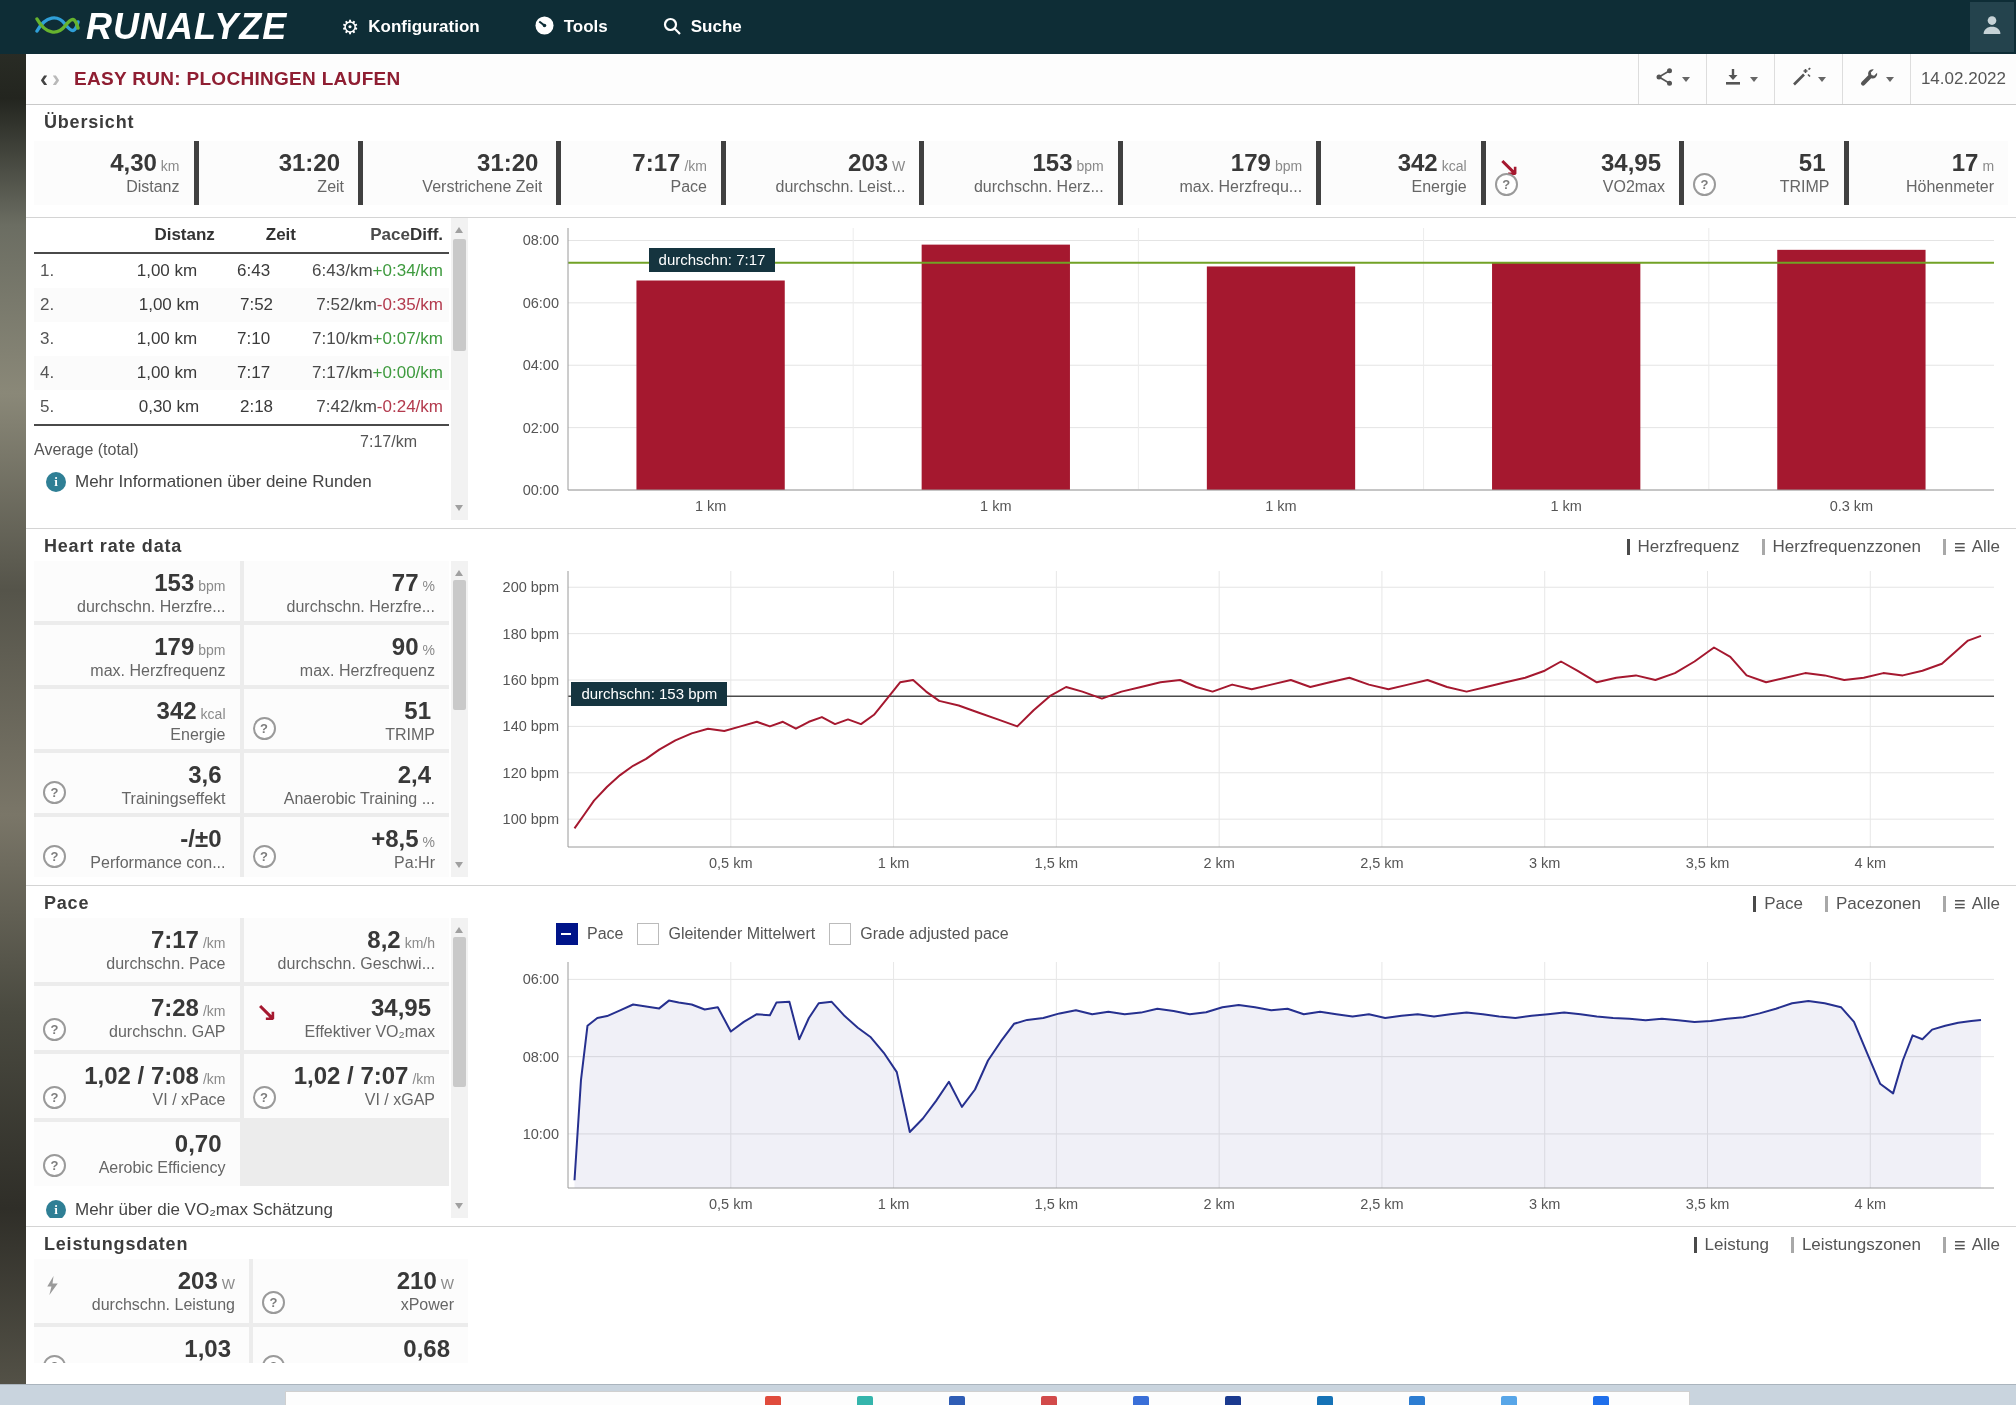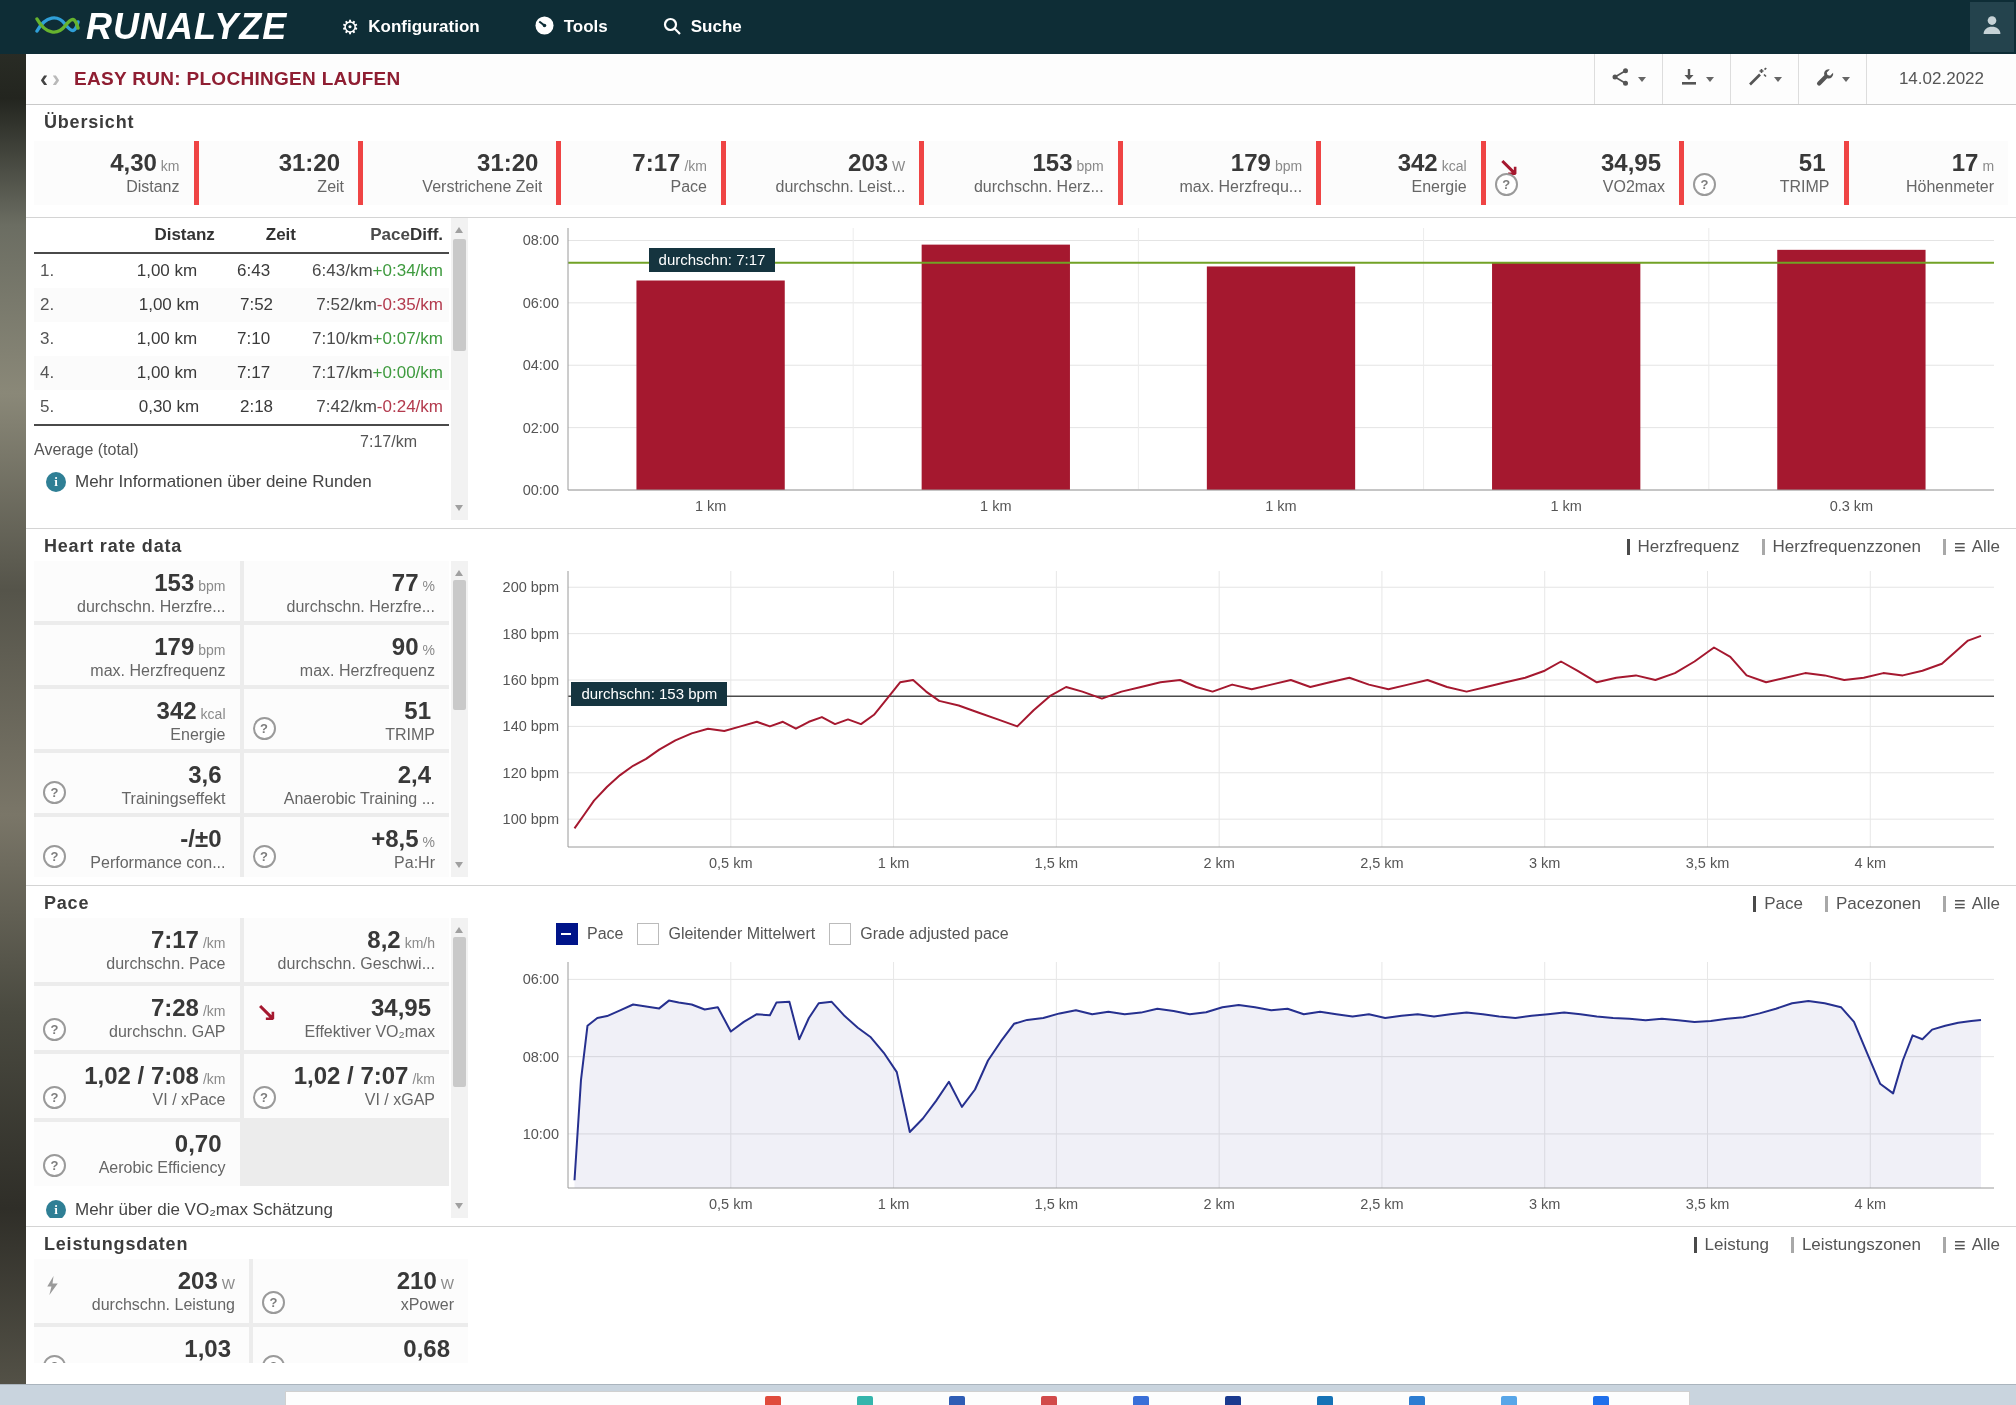--- a/index.html
+++ b/index.html
@@ -16,35 +16,35 @@
   .nav-item .glyph{margin-right:9px;font-size:20px;line-height:1;}
   .user-btn{position:absolute;right:2px;top:2px;bottom:2px;width:44px;background:#24434d;display:flex;align-items:center;justify-content:center;}
   
   .pagehead{height:50px;border-bottom:1px solid #c9c9c9;display:flex;align-items:center;background:#fdfdfd;margin-left:26px;position:relative;}
   .chev{font-size:24px;font-weight:bold;line-height:1;margin-left:14px;color:#444;}
   .chev.fwd{color:#b9b9b9;margin-left:4px;}
   .page-title{font-size:19px;font-weight:bold;color:#8f1e32;margin-left:14px;letter-spacing:.3px;}
   .head-tools{position:absolute;right:0;top:0;bottom:0;display:flex;align-items:stretch;}
   .tool-btn{display:flex;align-items:center;justify-content:center;border-left:1px solid #ddd;padding:0 16px;cursor:pointer;}
   .caret{width:0;height:0;border:4px solid transparent;border-top:5px solid #666;margin-left:7px;margin-top:4px;}
-  .date-box{display:flex;align-items:center;border-left:1px solid #ddd;padding:0 32px;font-size:17px;color:#555;}
+  .date-box{display:flex;align-items:center;border-left:1px solid #ddd;padding:0 10px;font-size:17px;color:#555;}
   
   main{margin-left:26px;}
   section{position:relative;}
   .sec-head{display:flex;align-items:center;padding:7px 16px 4px 18px;}
   h2{font-size:18px;font-weight:bold;color:#3c3c3c;letter-spacing:.8px;margin:0;}
   .head-icon{margin-left:10px;}
   .sec-links{margin-left:auto;display:flex;align-items:center;gap:22px;}
   .hlink{display:flex;align-items:center;font-size:17px;color:#555;cursor:pointer;}
   .mark{width:3px;height:16px;background:#4a4a4a;display:inline-block;margin-right:8px;}
   .mark.dim{background:#a8a8a8;}
   .hamb{font-size:20px;margin-right:6px;color:#555;line-height:1;}
   .divider-top{border-top:1px solid #d4d4d4;}
   
-  .stats-row{display:flex;gap:5px;margin:4px 8px 12px 8px;background:#ef4444;}
+  .stats-row{display:flex;gap:5px;margin:4px 8px 12px 8px;background:#404040;}
   .cell{flex:1;background:#fcfcfc;padding:8px 14px 9px 10px;text-align:right;position:relative;}
   .cell.wide{flex:1.25;}
   .v{white-space:nowrap;}
   .num{font-size:24px;font-weight:bold;color:#383838;}
   .u{font-size:14px;color:#8a8a8a;margin-left:4px;}
   .l{font-size:16px;color:#666;margin-top:1px;white-space:nowrap;overflow:hidden;}
   .help{display:inline-flex;align-items:center;justify-content:center;width:19px;height:19px;border:2px solid #9a9a9a;
         border-radius:50%;color:#7d7d7d;font-size:13px;font-weight:bold;line-height:1;cursor:pointer;background:#fff;}
   .icon-left{position:absolute;left:9px;bottom:9px;}
   .trend{position:absolute;left:12px;top:14px;color:#a5182f;font-size:26px;font-weight:bold;line-height:1;}

